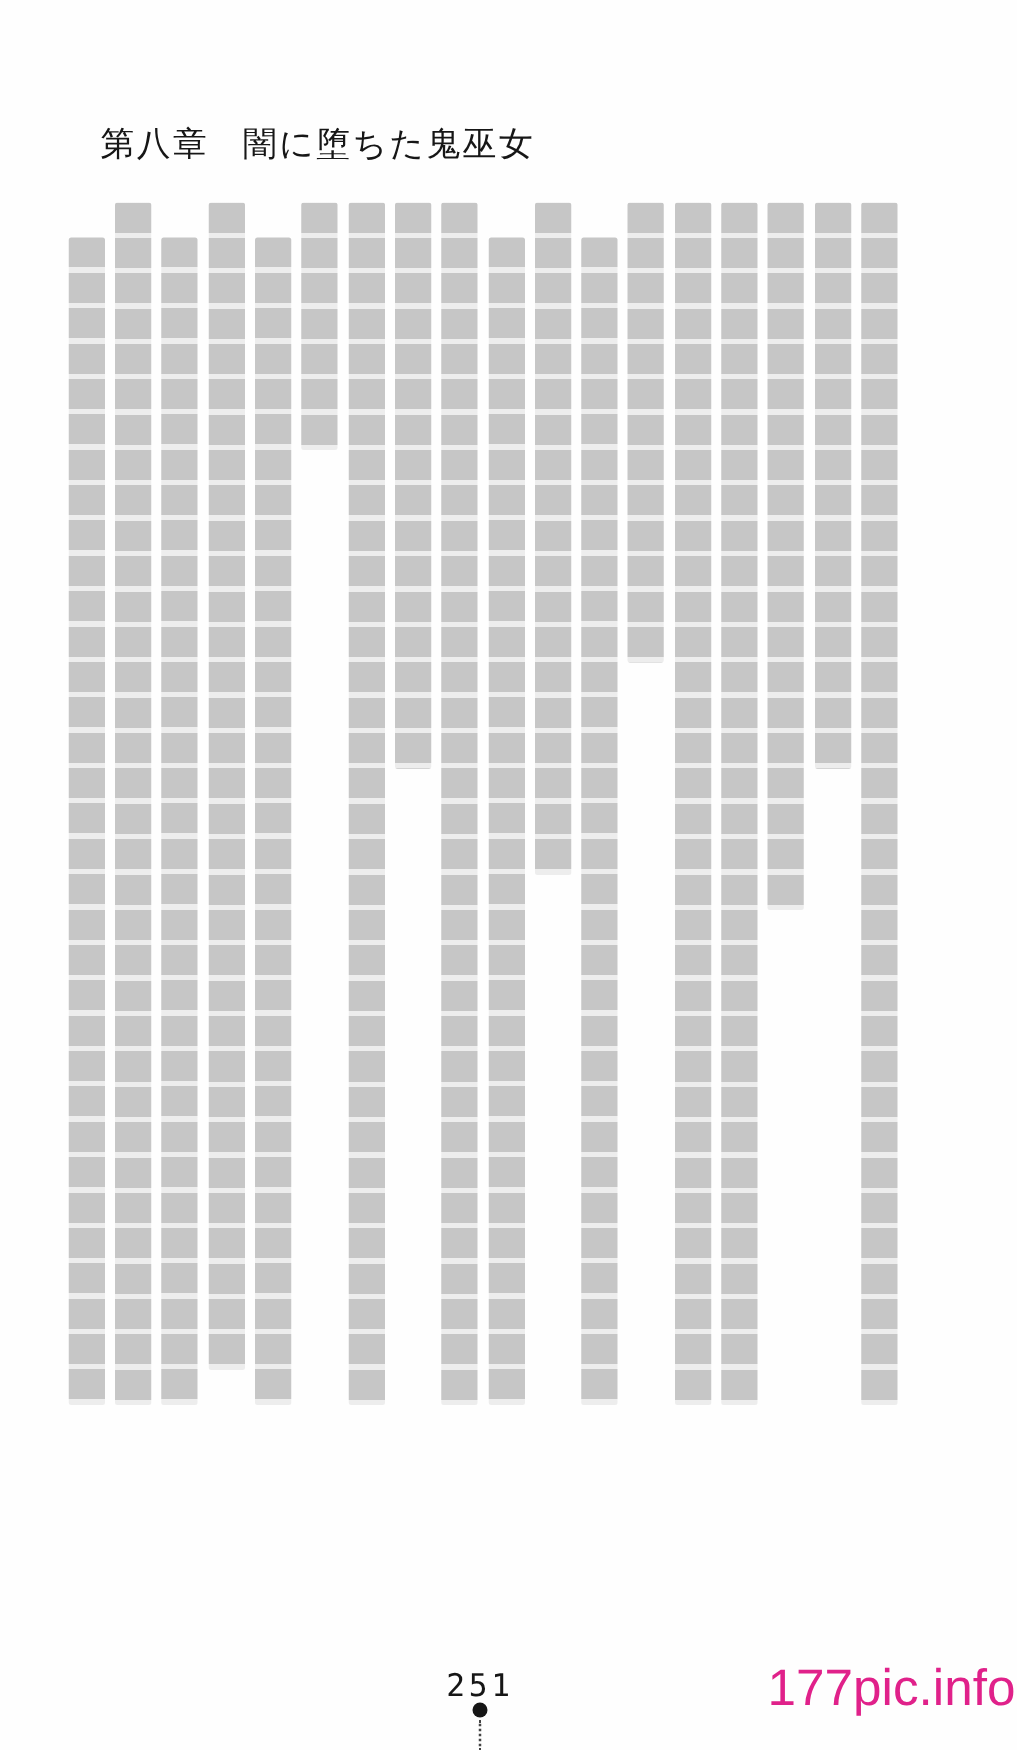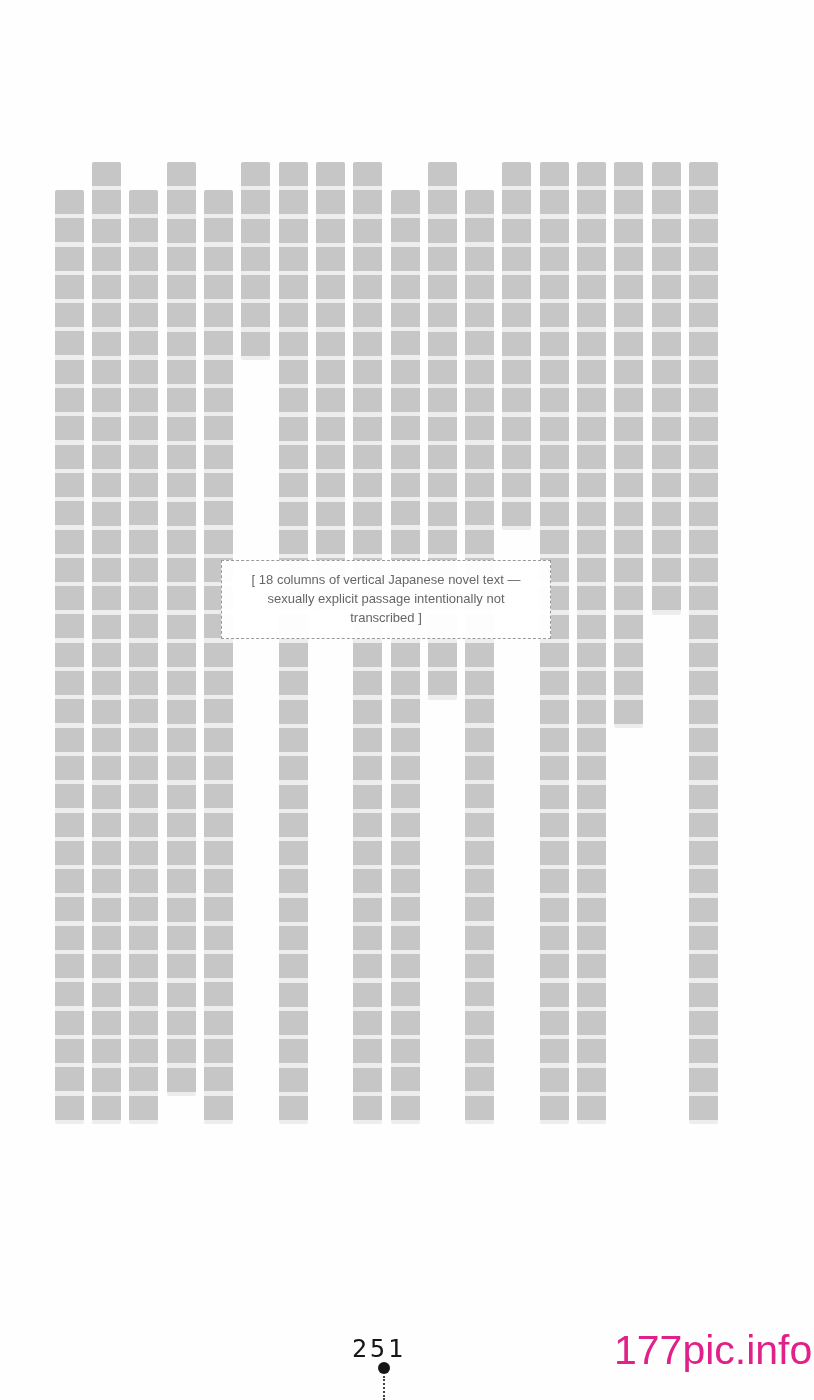--- a/index.html
+++ b/index.html
@@ -58,20 +58,21 @@
     text-align: center;
     padding: 10px 14px;
     z-index: 5;
   }
   
   .page-number {
     position: absolute;
     left: 352px;
     top: 1334px;
     width: 64px;
+    text-align: center;
     font-family: "DejaVu Sans Mono", "Liberation Mono", monospace;
     font-size: 25px;
     letter-spacing: 3px;
     color: #161616;
   }
   .footer-dot {
     position: absolute;
     left: 378px;
     top: 1362px;
     width: 12px;
@@ -95,20 +96,23 @@
     font-size: 41px;
     font-weight: 400;
     letter-spacing: 0px;
   }
 </style>
 </head>
 <body>
 
 <div class="page" style="background: rgb(254, 254, 254);">
 
+  <div class="chapter-header">
+    <span>第八章</span><span class="gap"></span><span>闇に堕ちた鬼巫女</span>
+  </div>
 
   <div class="text-block">
       <div class="tcol" style="right: 0px; top: 0px; height: 962px;"></div>
       <div class="tcol" style="right: 37px; top: 0px; height: 453px;"></div>
       <div class="tcol" style="right: 75px; top: 0px; height: 566px;"></div>
       <div class="tcol" style="right: 112px; top: 0px; height: 962px;"></div>
       <div class="tcol" style="right: 149px; top: 0px; height: 962px;"></div>
       <div class="tcol" style="right: 187px; top: 0px; height: 368px;"></div>
       <div class="tcol" style="right: 224px; top: 28px; height: 934px;"></div>
       <div class="tcol" style="right: 261px; top: 0px; height: 538px;"></div>
@@ -117,21 +121,20 @@
       <div class="tcol" style="right: 373px; top: 0px; height: 453px;"></div>
       <div class="tcol" style="right: 410px; top: 0px; height: 962px;"></div>
       <div class="tcol" style="right: 448px; top: 0px; height: 198px;"></div>
       <div class="tcol" style="right: 485px; top: 28px; height: 934px;"></div>
       <div class="tcol" style="right: 522px; top: 0px; height: 934px;"></div>
       <div class="tcol" style="right: 560px; top: 28px; height: 934px;"></div>
       <div class="tcol" style="right: 597px; top: 0px; height: 962px;"></div>
       <div class="tcol" style="right: 634px; top: 28px; height: 934px;"></div>
     </div>
 
-  <div class="redaction-note">[ 18 columns of vertical Japanese novel text — sexually explicit passage intentionally not transcribed ]</div>
 
   <div class="page-number">251</div>
   <div class="footer-dot"></div>
   <div class="footer-line"></div>
 
   <div class="watermark" style="color: rgb(224, 33, 138);">177pic.info</div>
 
 </div>
 
 </body></html>

